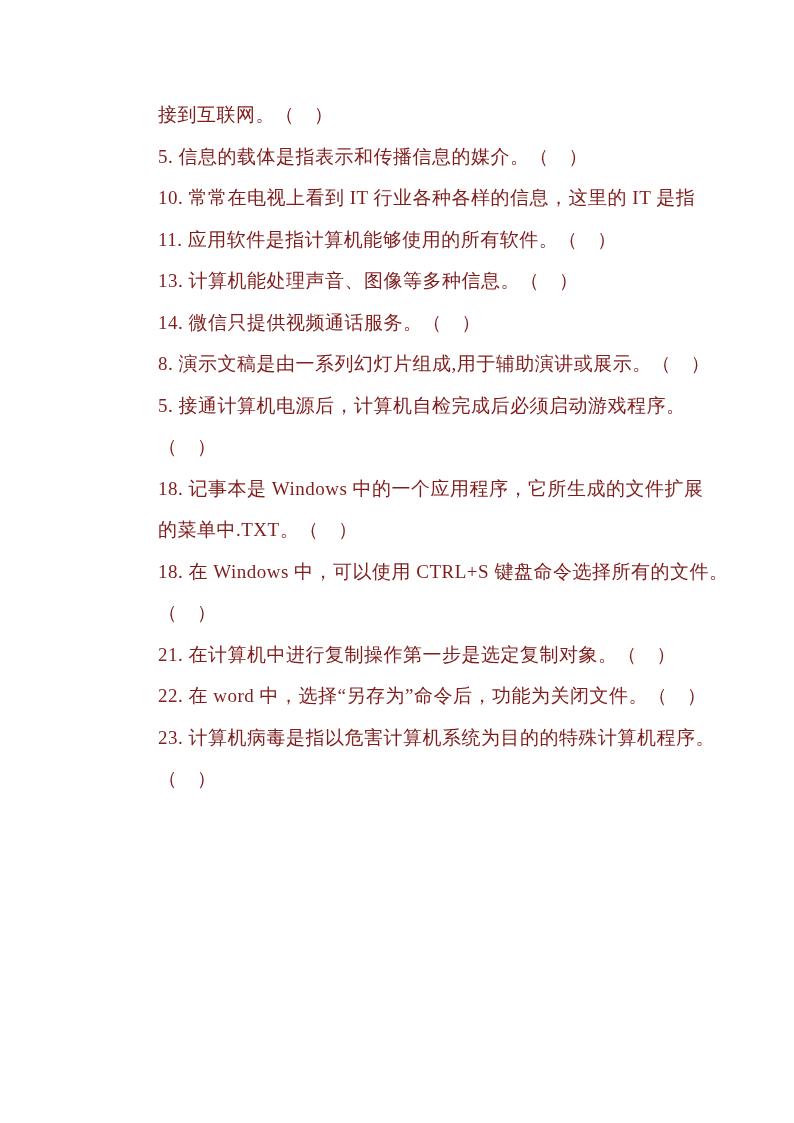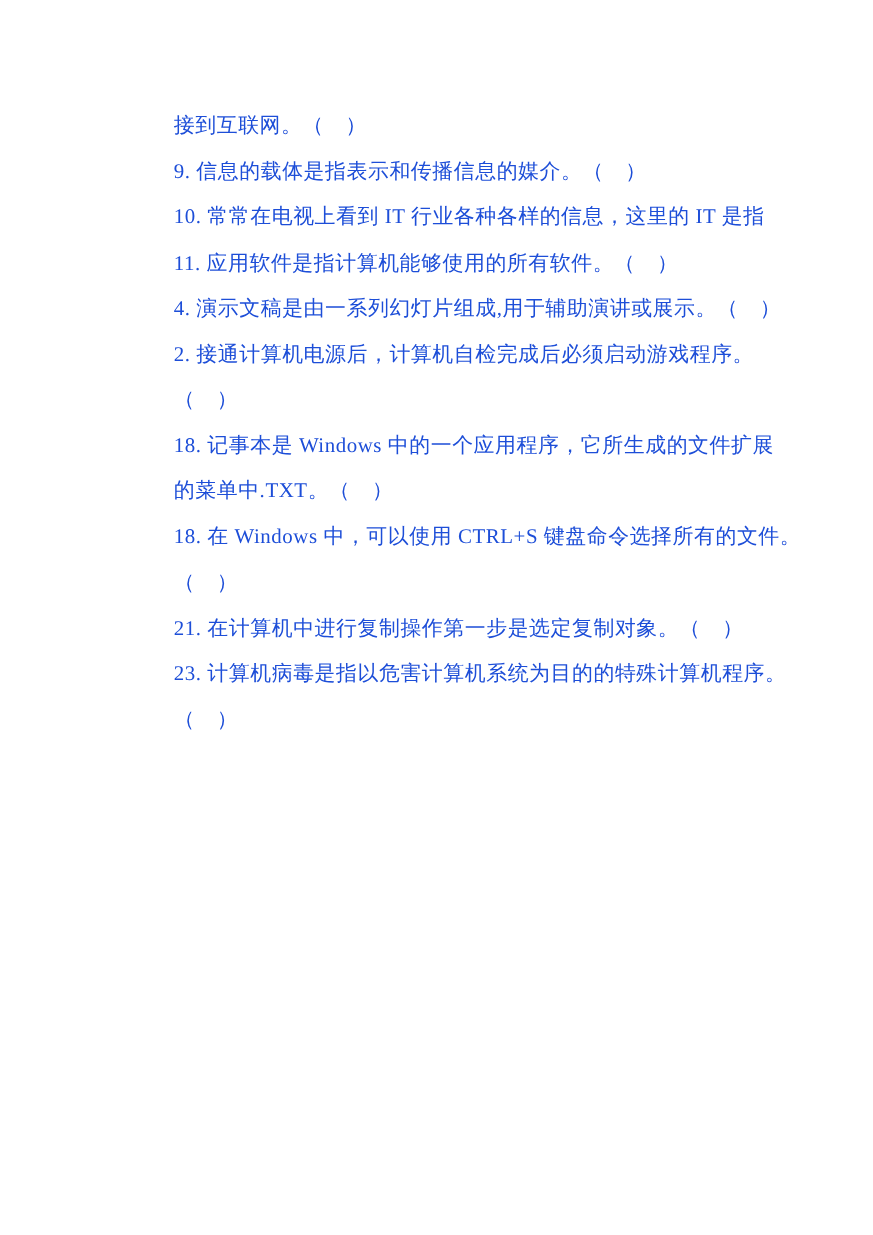--- a/index.html
+++ b/index.html
@@ -17,40 +17,43 @@
   }
   .text-block {
     position: absolute;
     top: 94px;
     left: 158px;
     right: 110px;
   }
   .doc-line {
     font-family: "Liberation Serif", "DejaVu Serif", serif;
     font-size: 19px;
-    color: #1d4ed8;
+    color: #7f1d1d;
     line-height: 41.5px;
     height: 41.5px;
     white-space: pre;
     letter-spacing: 0.5px;
   }
 </style>
 </head>
 <body>
 
 <div class="page">
   <div class="text-block">
     <div class="doc-line">接到互联网。（　）</div>
-    <div class="doc-line">9. 信息的载体是指表示和传播信息的媒介。（　）</div>
+    <div class="doc-line">5. 信息的载体是指表示和传播信息的媒介。（　）</div>
     <div class="doc-line">10. 常常在电视上看到 IT 行业各种各样的信息，这里的 IT 是指</div>
     <div class="doc-line">11. 应用软件是指计算机能够使用的所有软件。（　）</div>
-    <div class="doc-line">4. 演示文稿是由一系列幻灯片组成,用于辅助演讲或展示。（　）</div>
-    <div class="doc-line">2. 接通计算机电源后，计算机自检完成后必须启动游戏程序。</div>
+    <div class="doc-line">13. 计算机能处理声音、图像等多种信息。（　）</div>
+    <div class="doc-line">14. 微信只提供视频通话服务。（　）</div>
+    <div class="doc-line">8. 演示文稿是由一系列幻灯片组成,用于辅助演讲或展示。（　）</div>
+    <div class="doc-line">5. 接通计算机电源后，计算机自检完成后必须启动游戏程序。</div>
     <div class="doc-line">（　）</div>
     <div class="doc-line">18. 记事本是 Windows 中的一个应用程序，它所生成的文件扩展</div>
     <div class="doc-line">的菜单中.TXT。（　）</div>
     <div class="doc-line">18. 在 Windows 中，可以使用 CTRL+S 键盘命令选择所有的文件。</div>
     <div class="doc-line">（　）</div>
     <div class="doc-line">21. 在计算机中进行复制操作第一步是选定复制对象。（　）</div>
+    <div class="doc-line">22. 在 word 中，选择“另存为”命令后，功能为关闭文件。（　）</div>
     <div class="doc-line">23. 计算机病毒是指以危害计算机系统为目的的特殊计算机程序。</div>
     <div class="doc-line">（　）</div>
   </div>
 </div>
 
 </body></html>

